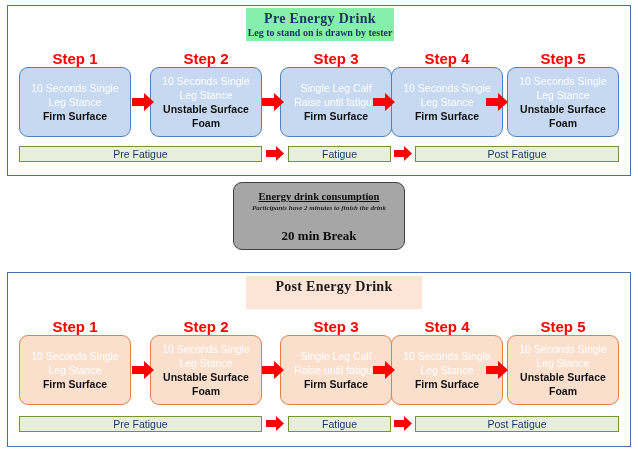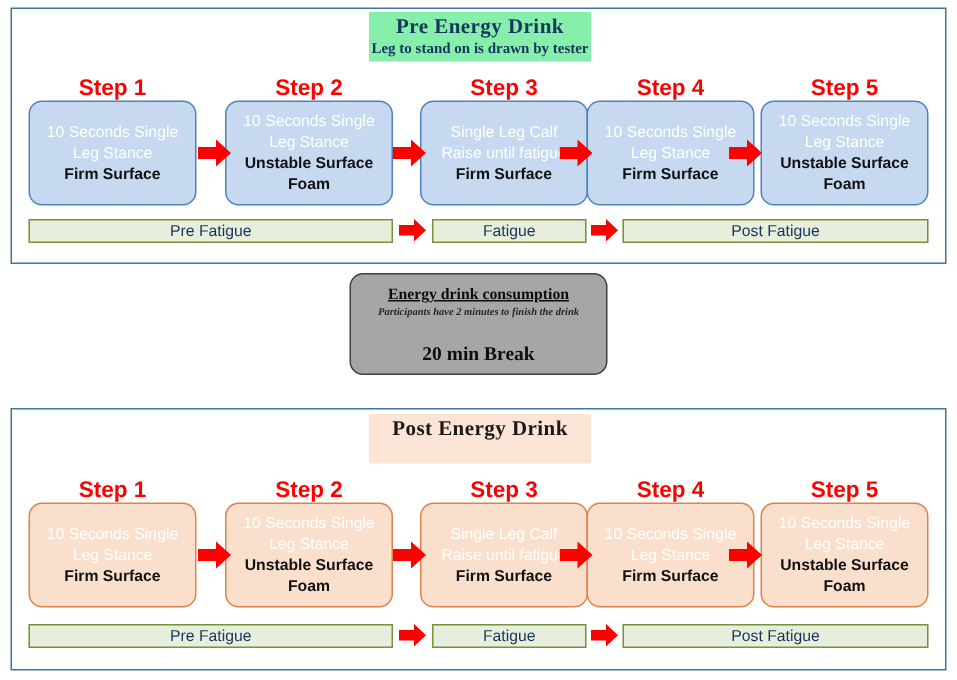--- a/index.html
+++ b/index.html
@@ -44,21 +44,21 @@
   .banner .banner-sub {
     display: block;
     font-family: Liberation Serif, serif;
     font-size: 10px;
     font-weight: bold;
     line-height: 11px;
   }
   #banner-pre  { left: 246px; top: 8px;   width: 148px; height: 33px; background: #86efac; }
   #banner-pre  .banner-title { color: #17365d; }
   #banner-pre  .banner-sub   { color: #17365d; }
-  #banner-post { left: 246px; top: 276px; width: 148px; height: 33px; background: #fce4d6; }
+  #banner-post { left: 246px; top: 276px; width: 176px; height: 33px; background: #fce4d6; }
   #banner-post .banner-title { color: #1a1a1a; }
   #banner-post .banner-sub   { color: #c0504d; }
 
   
   .step-label {
     position: absolute;
     width: 112px;
     text-align: center;
     font-size: 15px;
     font-weight: bold;

